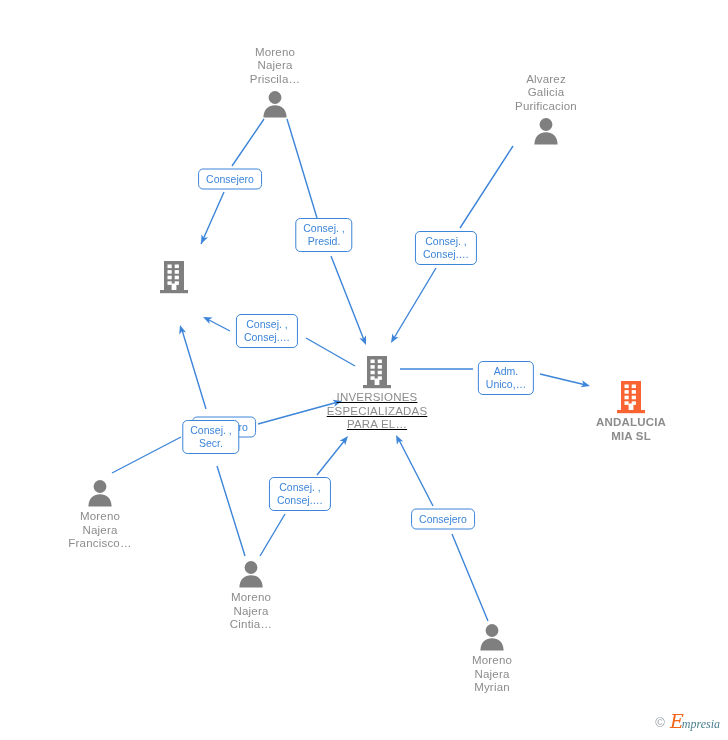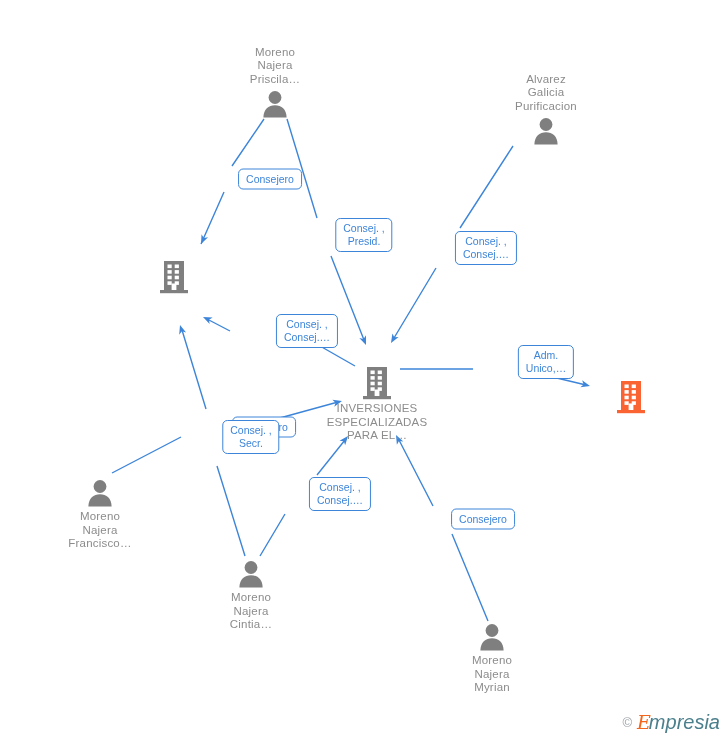--- a/index.html
+++ b/index.html
@@ -64,21 +64,20 @@
     background: #ffffff;
     border: 1.3px solid #3d85d9;
     border-radius: 5px;
     color: #3d85d9;
     font-size: 10.5px;
     line-height: 13px;
     text-align: center;
     padding: 3px 7px;
     white-space: pre-line;
     transform: translate(-50%, -50%);
-    margin-left: 40px;
   }
 
   
   #watermark {
     position: absolute;
     right: 8px;
     bottom: 8px;
     display: flex;
     align-items: center;
     gap: 5px;
@@ -90,23 +89,23 @@
   }
   #watermark .wm-e {
     color: #f4661b;
     font-family: "DejaVu Serif", serif;
     font-style: italic;
     font-size: 19px;
     line-height: 19px;
   }
   #watermark .wm-rest {
     color: #4a7f8c;
-    font-family: Liberation Sans, sans-serif;
+    font-family: Liberation Serif, serif;
     font-style: italic;
-    font-size: 20px;
+    font-size: 12px;
     line-height: 16px;
     margin-left: -2px;
   }
 </style>
 </head>
 <body>
 
 <div id="stage">
 
   <svg id="edges" viewBox="0 0 728 740" xmlns="http://www.w3.org/2000/svg">
@@ -157,21 +156,21 @@
             <rect x="16.7" y="4.5" width="4.2" height="3.6" fill="#ffffff"></rect>
             <rect x="9.5" y="10.1" width="4.2" height="3.6" fill="#ffffff"></rect>
             <rect x="16.7" y="10.1" width="4.2" height="3.6" fill="#ffffff"></rect>
             <rect x="9.5" y="15.7" width="4.2" height="3.6" fill="#ffffff"></rect>
             <rect x="16.7" y="15.7" width="4.2" height="3.6" fill="#ffffff"></rect>
             <rect x="9.5" y="21.299999999999997" width="4.2" height="3.6" fill="#ffffff"></rect>
             <rect x="16.7" y="21.299999999999997" width="4.2" height="3.6" fill="#ffffff"></rect>
             <rect x="13.6" y="23.5" width="4.8" height="6.5" fill="#ffffff"></rect>
           </svg></span>
       </div>
-      <div class="node company label-bottom" style="left: 377px; top: 366px;">
+      <div class="node company label-bottom" style="left: 377px; top: 355px; text-decoration: underline;">
         <span class="icon"><svg width="32" height="34" viewBox="0 0 32 34">
             <rect x="6" y="1" width="20" height="29" fill="#7f7f7f"></rect>
             <rect x="2" y="30" width="28" height="3.2" fill="#7f7f7f"></rect>
             <rect x="9.5" y="4.5" width="4.2" height="3.6" fill="#ffffff"></rect>
             <rect x="16.7" y="4.5" width="4.2" height="3.6" fill="#ffffff"></rect>
             <rect x="9.5" y="10.1" width="4.2" height="3.6" fill="#ffffff"></rect>
             <rect x="16.7" y="10.1" width="4.2" height="3.6" fill="#ffffff"></rect>
             <rect x="9.5" y="15.7" width="4.2" height="3.6" fill="#ffffff"></rect>
             <rect x="16.7" y="15.7" width="4.2" height="3.6" fill="#ffffff"></rect>
             <rect x="9.5" y="21.299999999999997" width="4.2" height="3.6" fill="#ffffff"></rect>
@@ -189,20 +188,22 @@
             <rect x="9.5" y="4.5" width="4.2" height="3.6" fill="#ffffff"></rect>
             <rect x="16.7" y="4.5" width="4.2" height="3.6" fill="#ffffff"></rect>
             <rect x="9.5" y="10.1" width="4.2" height="3.6" fill="#ffffff"></rect>
             <rect x="16.7" y="10.1" width="4.2" height="3.6" fill="#ffffff"></rect>
             <rect x="9.5" y="15.7" width="4.2" height="3.6" fill="#ffffff"></rect>
             <rect x="16.7" y="15.7" width="4.2" height="3.6" fill="#ffffff"></rect>
             <rect x="9.5" y="21.299999999999997" width="4.2" height="3.6" fill="#ffffff"></rect>
             <rect x="16.7" y="21.299999999999997" width="4.2" height="3.6" fill="#ffffff"></rect>
             <rect x="13.6" y="23.5" width="4.8" height="6.5" fill="#ffffff"></rect>
           </svg></span>
+        <span class="label">ANDALUCIA
+MIA  SL</span>
       </div>
       <div class="node person label-bottom" style="left: 100px; top: 478px;">
         <span class="icon"><svg width="30" height="30" viewBox="0 0 30 30">
             <circle cx="15" cy="8.5" r="6.4" fill="#7f7f7f"></circle>
             <path d="M3.4 28.5 C3.4 20.2 8.6 16.2 15 16.2 C21.4 16.2 26.6 20.2 26.6 28.5 Z" fill="#7f7f7f"></path>
           </svg></span>
         <span class="label">Moreno
 Najera
 Francisco…</span>
       </div>
@@ -224,21 +225,21 @@
 Najera
 Myrian</span>
       </div>
     </div>
   <div id="badges">
       <div class="badge" style="left: 230px; top: 179px;">Consejero</div>
       <div class="badge" style="left: 324px; top: 235px;">Consej. ,
 Presid.</div>
       <div class="badge" style="left: 446px; top: 248px;">Consej. ,
 Consej.…</div>
-      <div class="badge" style="left: 506px; top: 362px;">Adm.
+      <div class="badge" style="left: 506px; top: 378px;">Adm.
 Unico,…</div>
       <div class="badge" style="left: 267px; top: 331px;">Consej. ,
 Consej.…</div>
       <div class="badge" style="left: 224px; top: 427px;">Consejero</div>
       <div class="badge" style="left: 211px; top: 437px;">Consej. ,
 Secr.</div>
       <div class="badge" style="left: 300px; top: 494px;">Consej. ,
 Consej.…</div>
       <div class="badge" style="left: 443px; top: 519px;">Consejero</div>
     </div>

